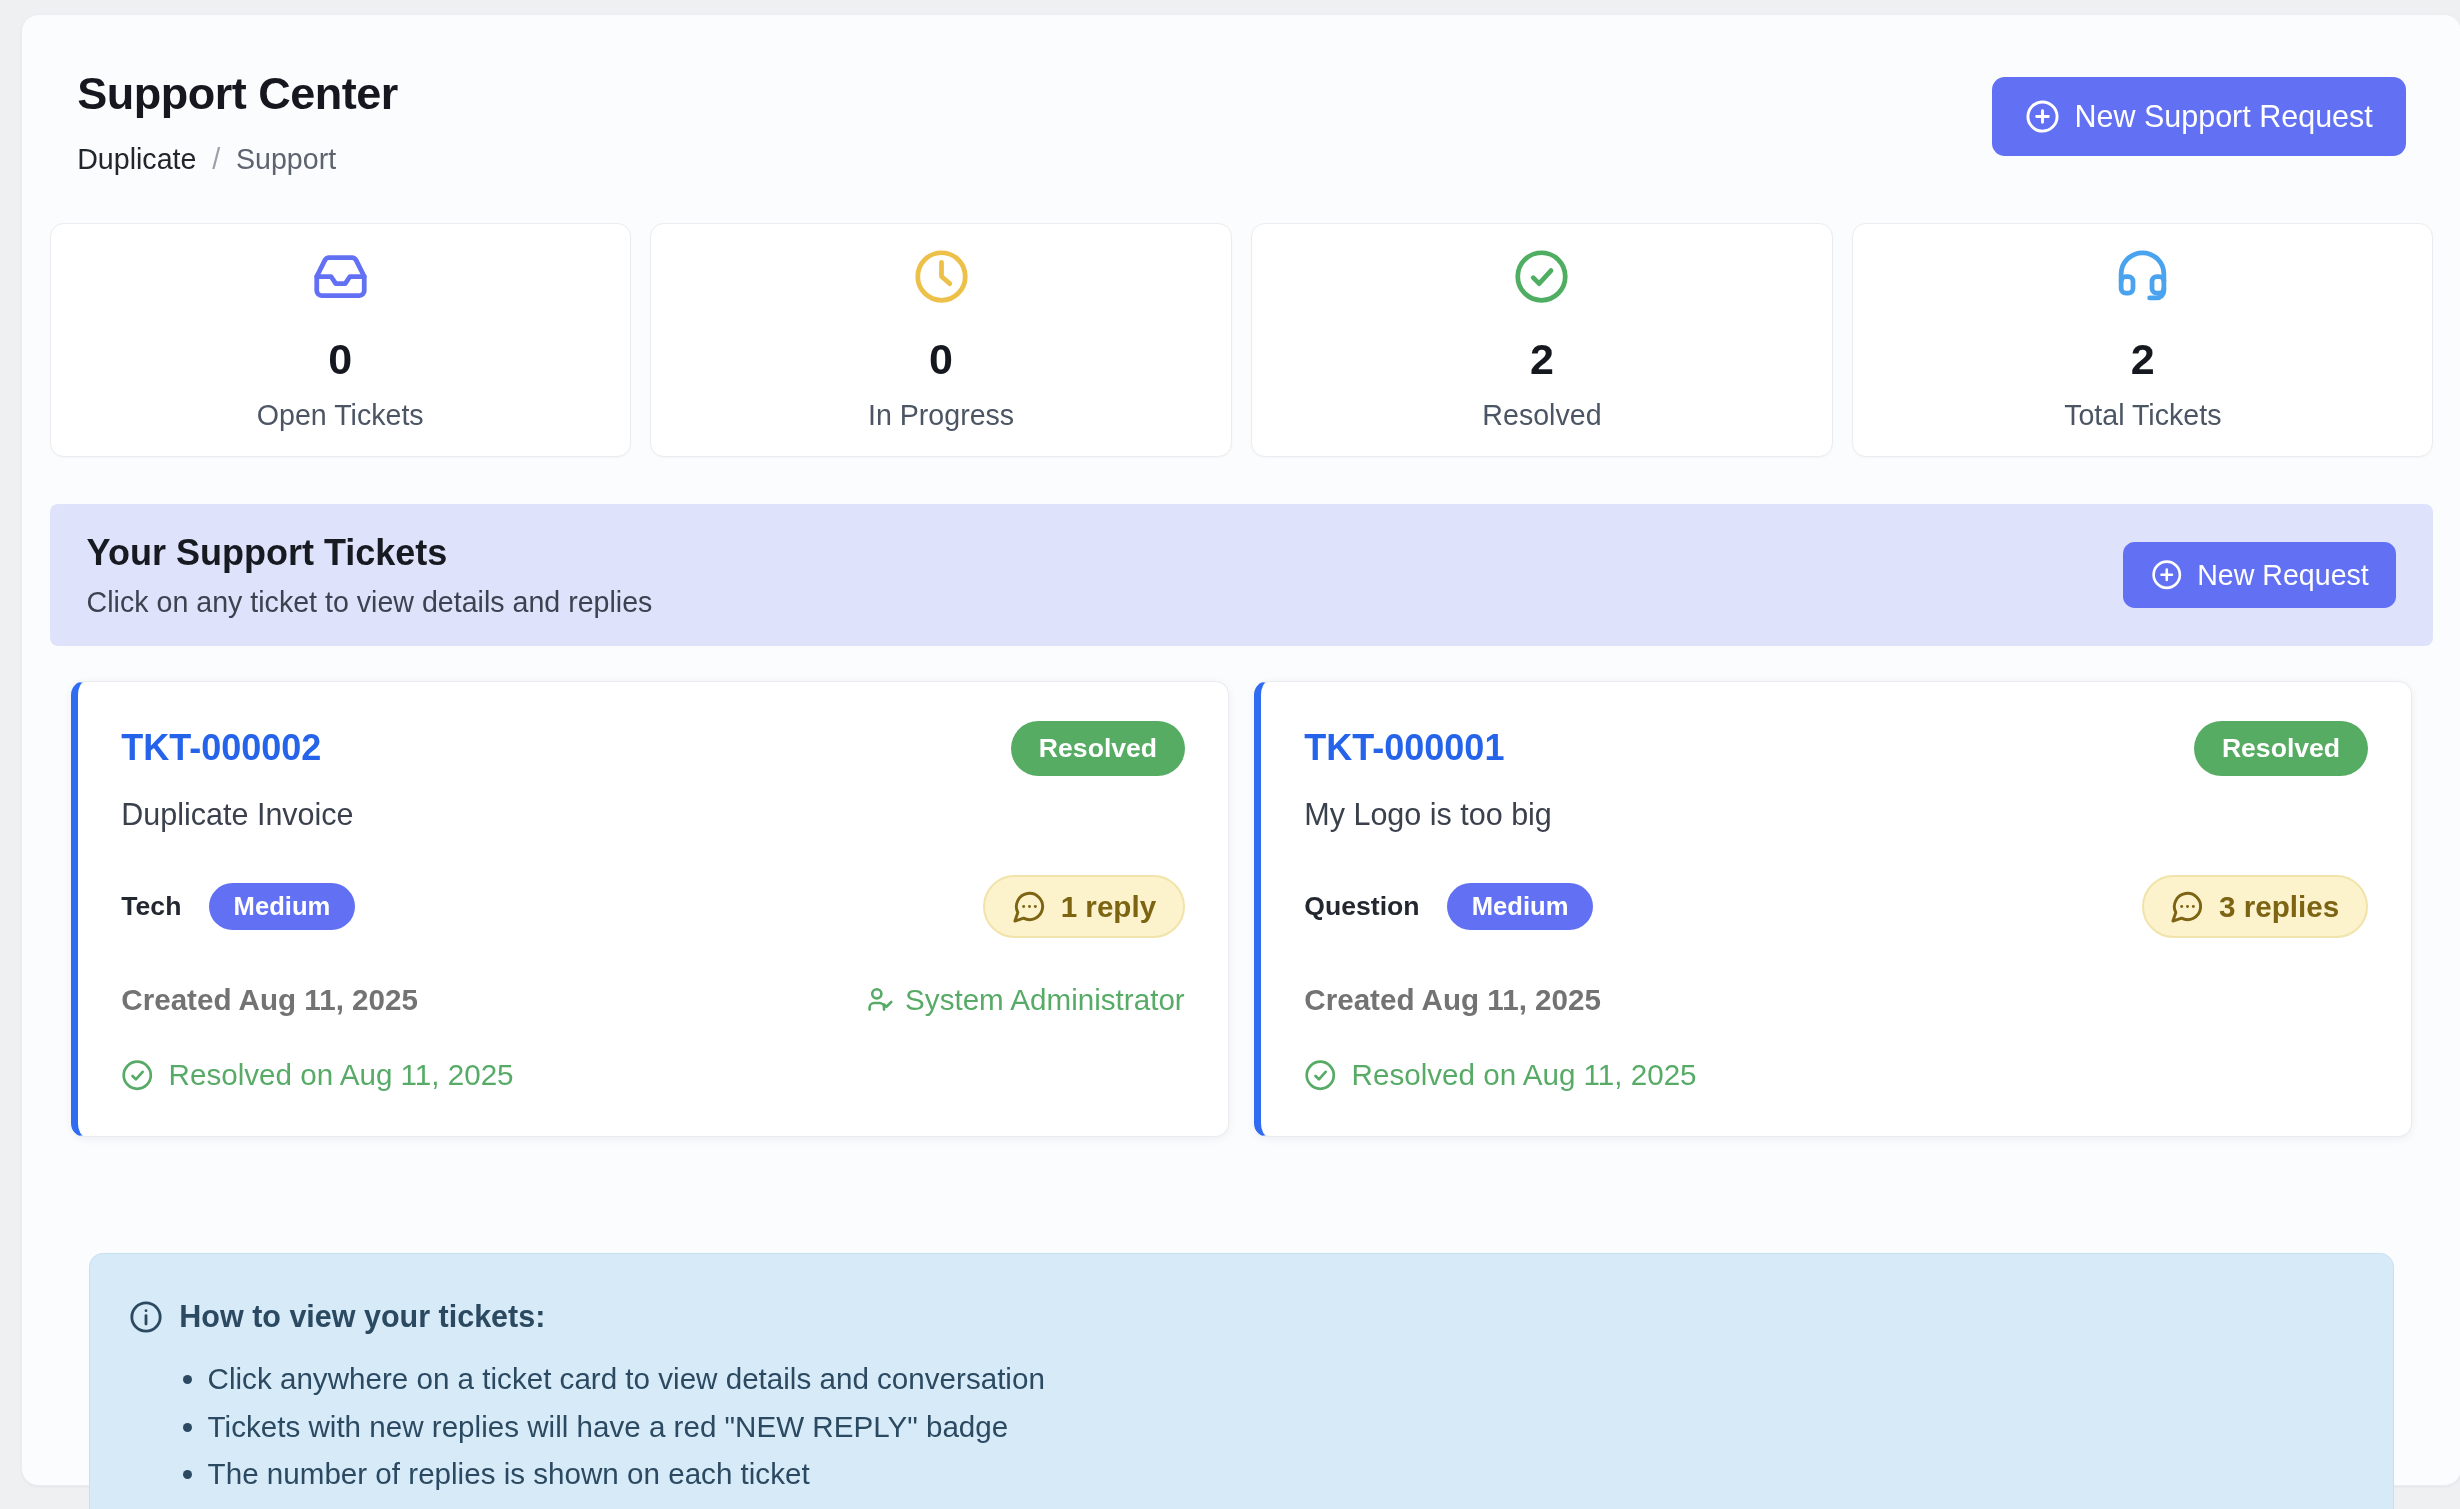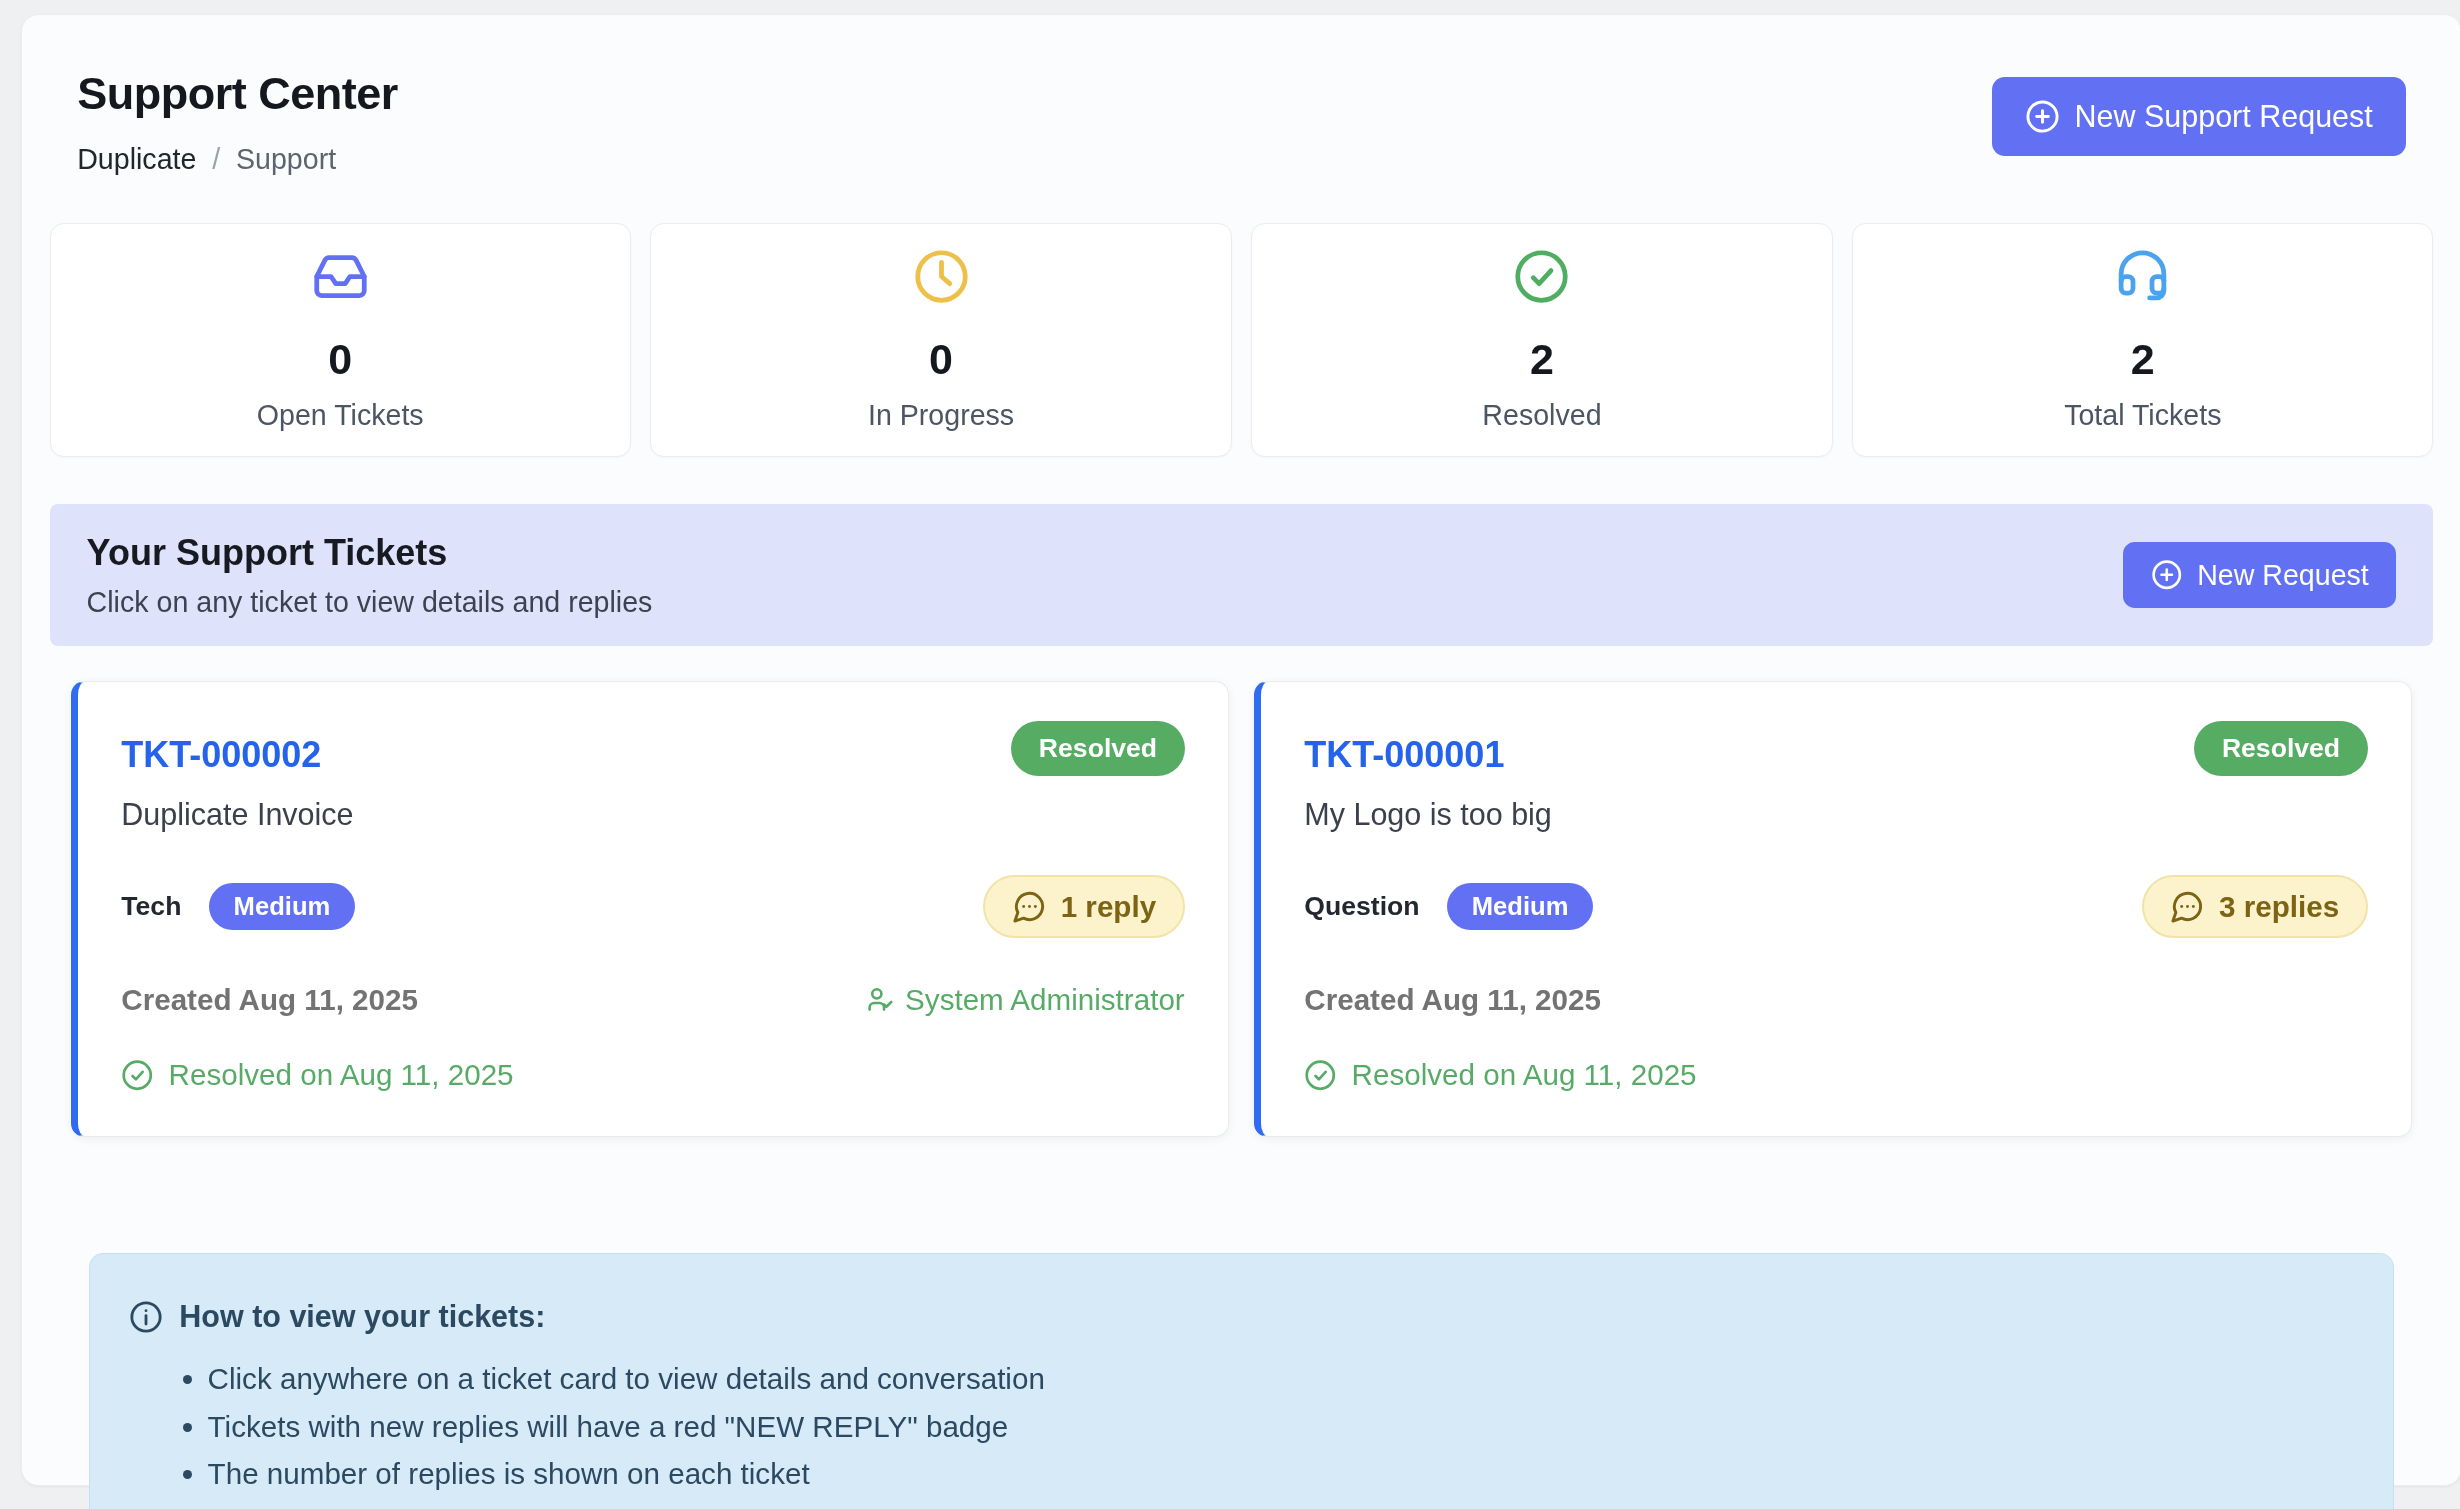--- a/index.html
+++ b/index.html
@@ -62,21 +62,21 @@
   .ticket-card {
     background:#fff;
     border:1px solid #e9ebef;
     border-left:7.9px solid #2f6cf1;
     border-radius:13.8px;
     min-height:394px;
     padding:39px 43px 41px;
     box-shadow:0 2px 9.9px rgba(16,24,40,.06);
     cursor:pointer;
   }
-  .t-top { display:flex; justify-content:space-between; align-items:flex-end; }
+  .t-top { display:flex; justify-content:space-between; align-items:center; }
   .t-id { font-size:36px; font-weight:700; color:#2563eb; }
   .status-pill {
     background:#57ac64; color:#fff; font-size:26.6px; font-weight:600;
     padding:11.8px 27.6px; border-radius:984px;
   }
   .t-subject { font-size:30.5px; color:#3a414d; margin-top:21.7px; }
   .t-meta { display:flex; justify-content:space-between; align-items:center; margin-top:43px; }
   .t-meta-left { display:flex; align-items:center; }
   .t-cat { font-size:26.6px; font-weight:700; color:#23272f; }
   .pill-medium {

